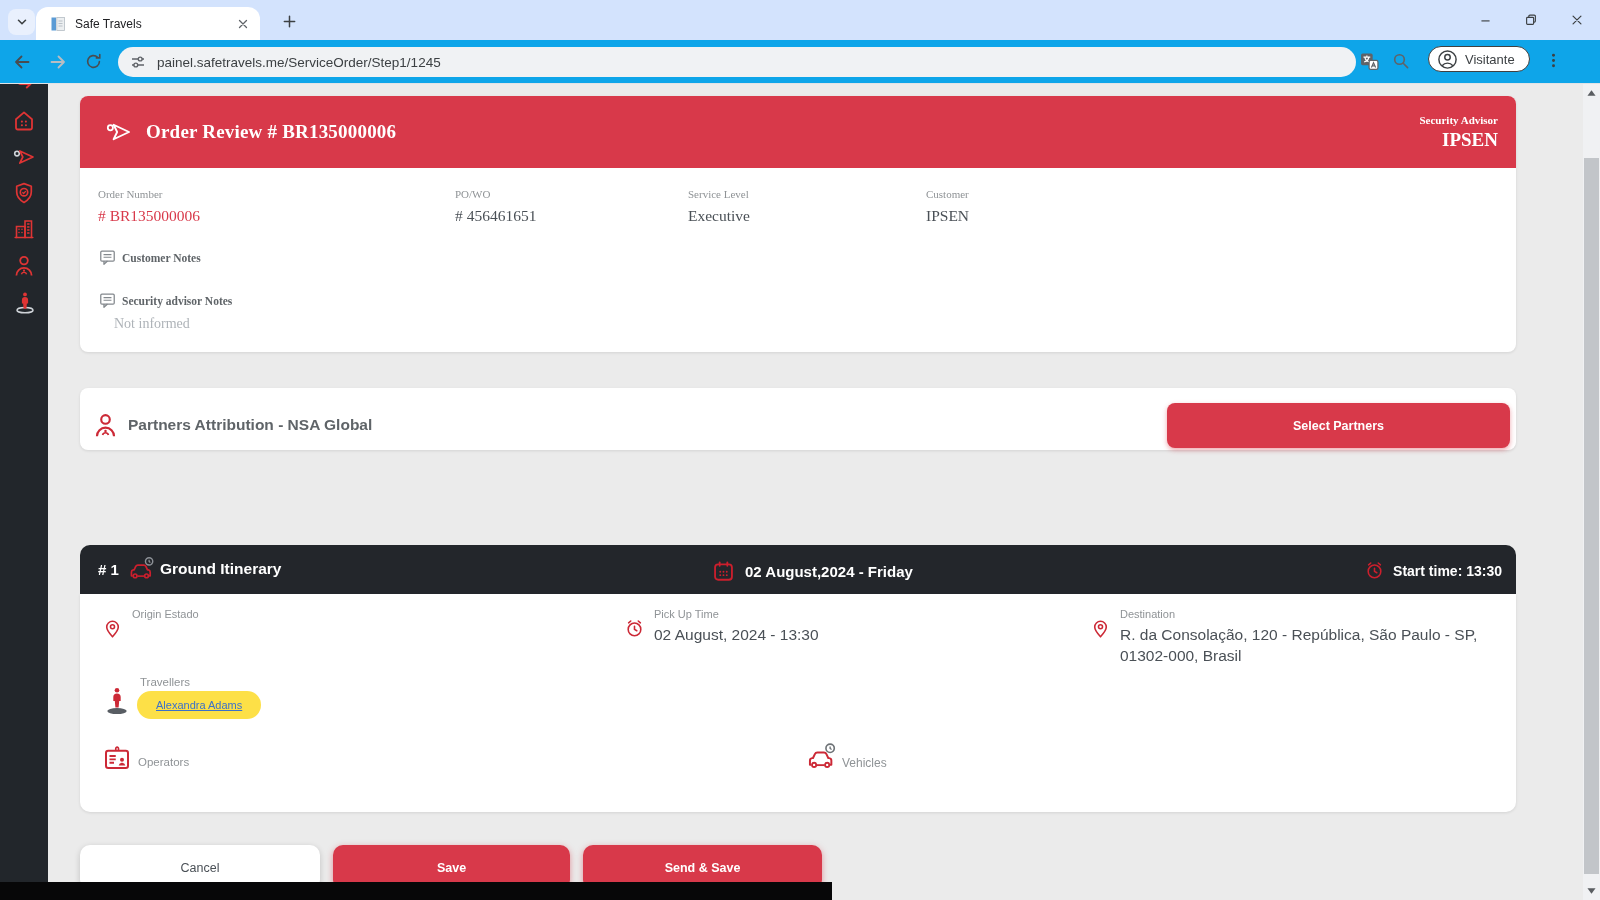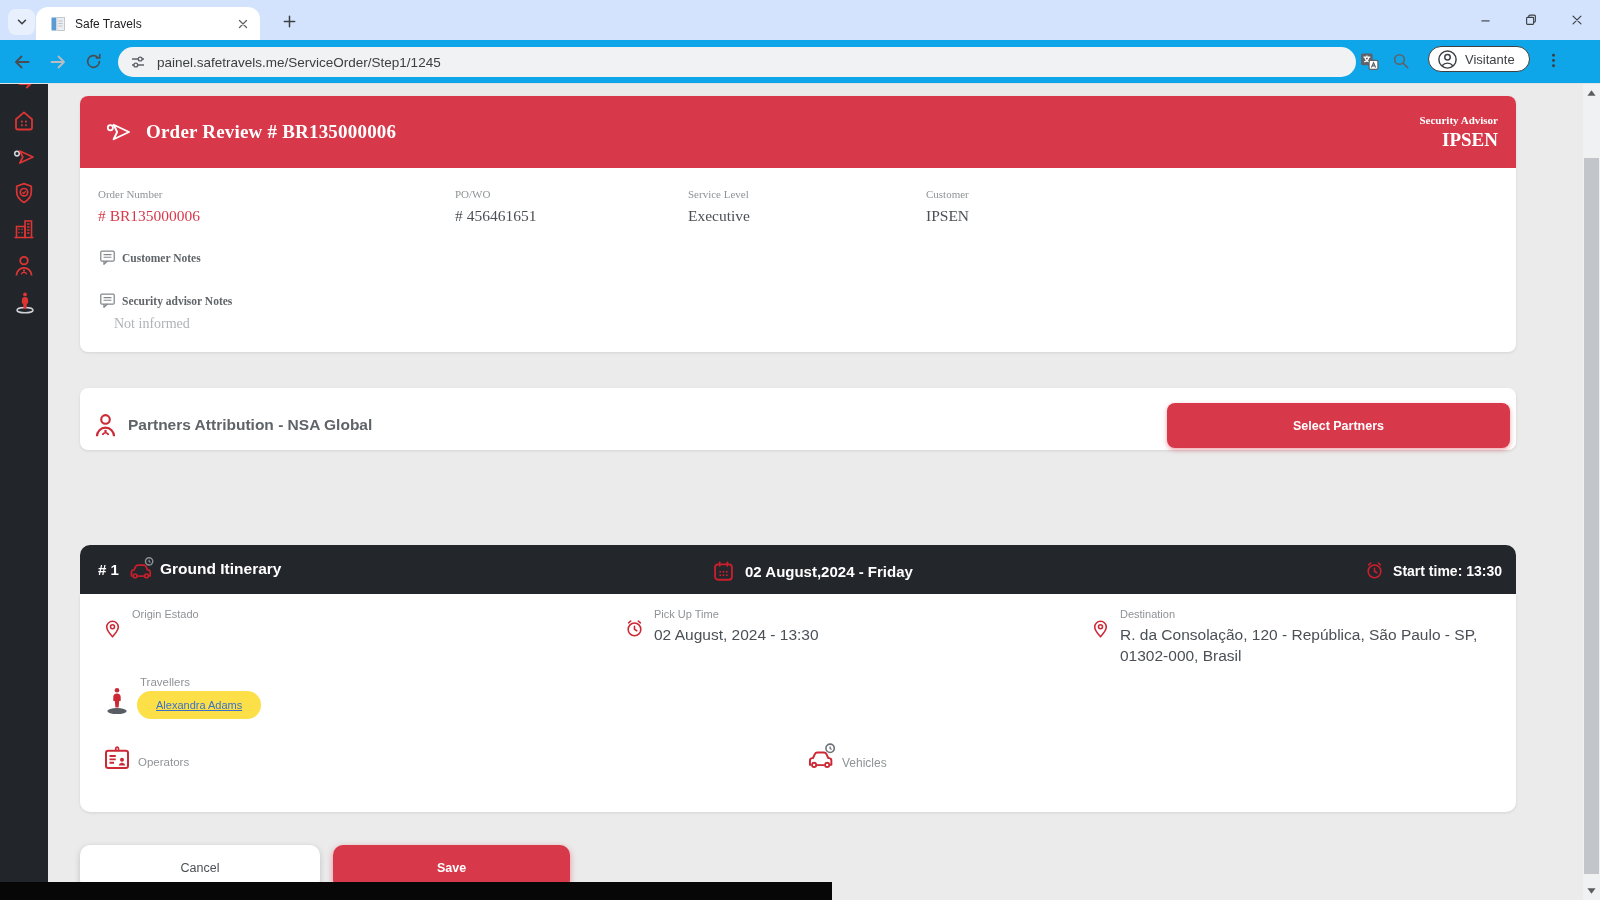--- a/index.html
+++ b/index.html
@@ -443,20 +443,21 @@
           <circle cx="19.6" cy="4.9" r="3.4" fill="#fff" stroke="#6d7control2" stroke-width="1.3"></circle>
           <circle cx="19.6" cy="4.9" r="3.4" fill="#fff" stroke="#6d7276" stroke-width="1.3"></circle>
           <path d="M19.6 3.4 v1.7 l1.2.8" stroke="#6d7276" stroke-width="1.1"></path>
         </svg>
     </span>
     <div class="veh-label">Vehicles</div>
   </div>
 
   <button class="fbtn cancel">Cancel</button>
   <button class="fbtn save">Save</button>
+  <button class="fbtn sendsave">Send &amp; Save</button>
   <div class="blackbar"></div>
 
   <div class="scrollbar">
     <span class="sb-arrow" style="top:2px">
         <svg width="9" height="8" viewBox="0 0 10 8">
           <path d="M5 1 L9.5 7 H0.5 Z" fill="#5a5d61"></path>
         </svg>
       </span>
     <div class="sb-thumb"></div>
     <span class="sb-arrow" style="top:800px">

